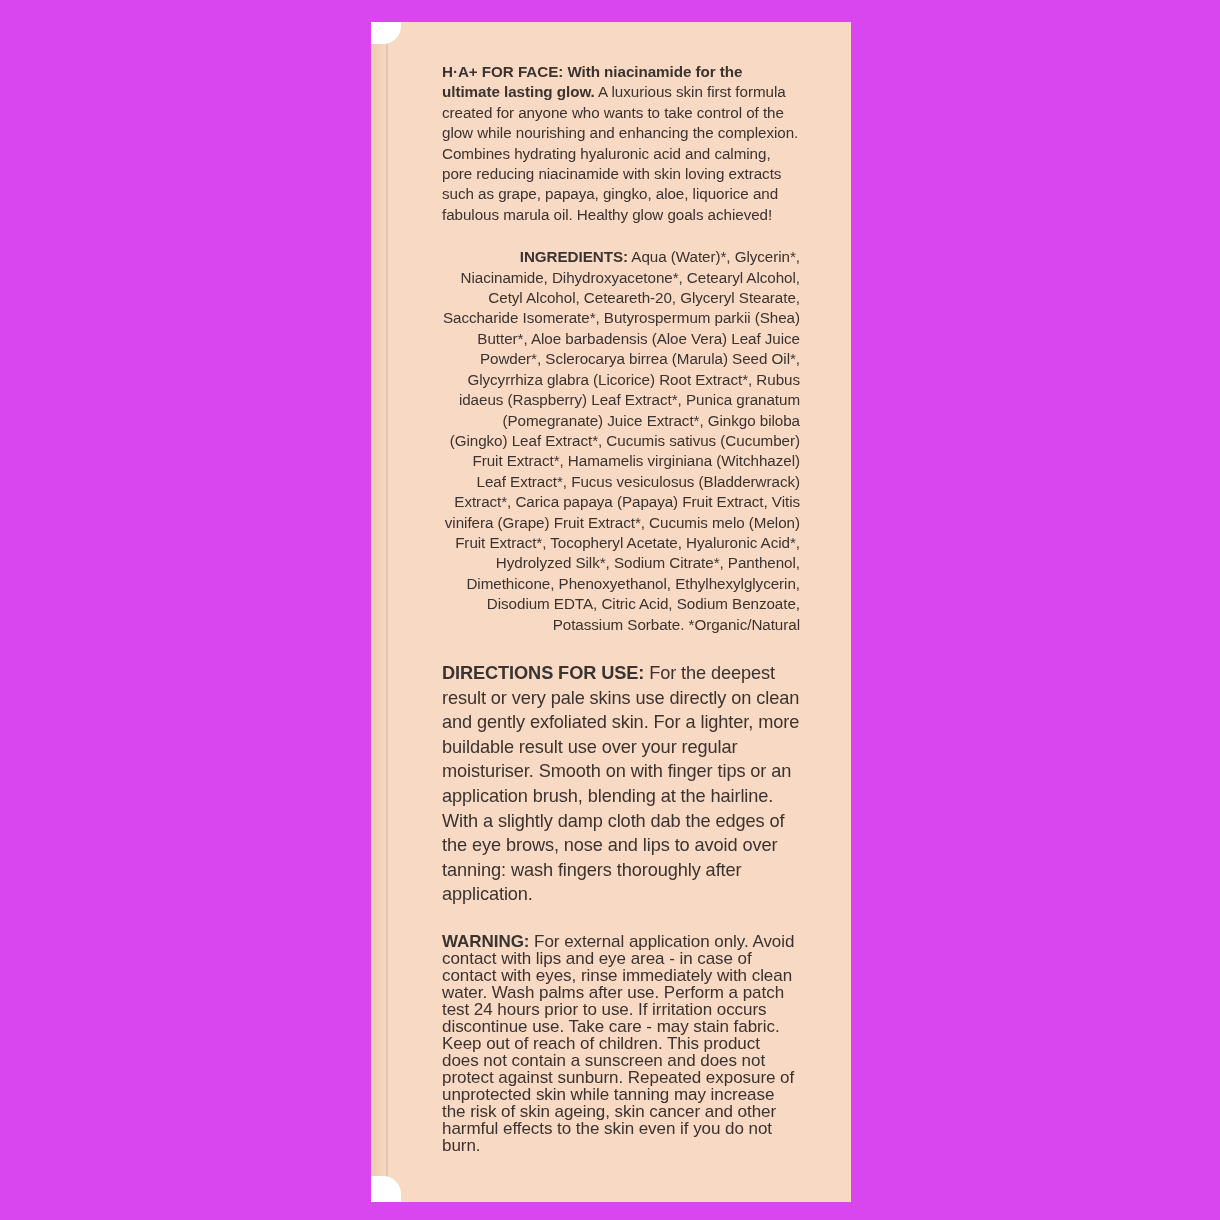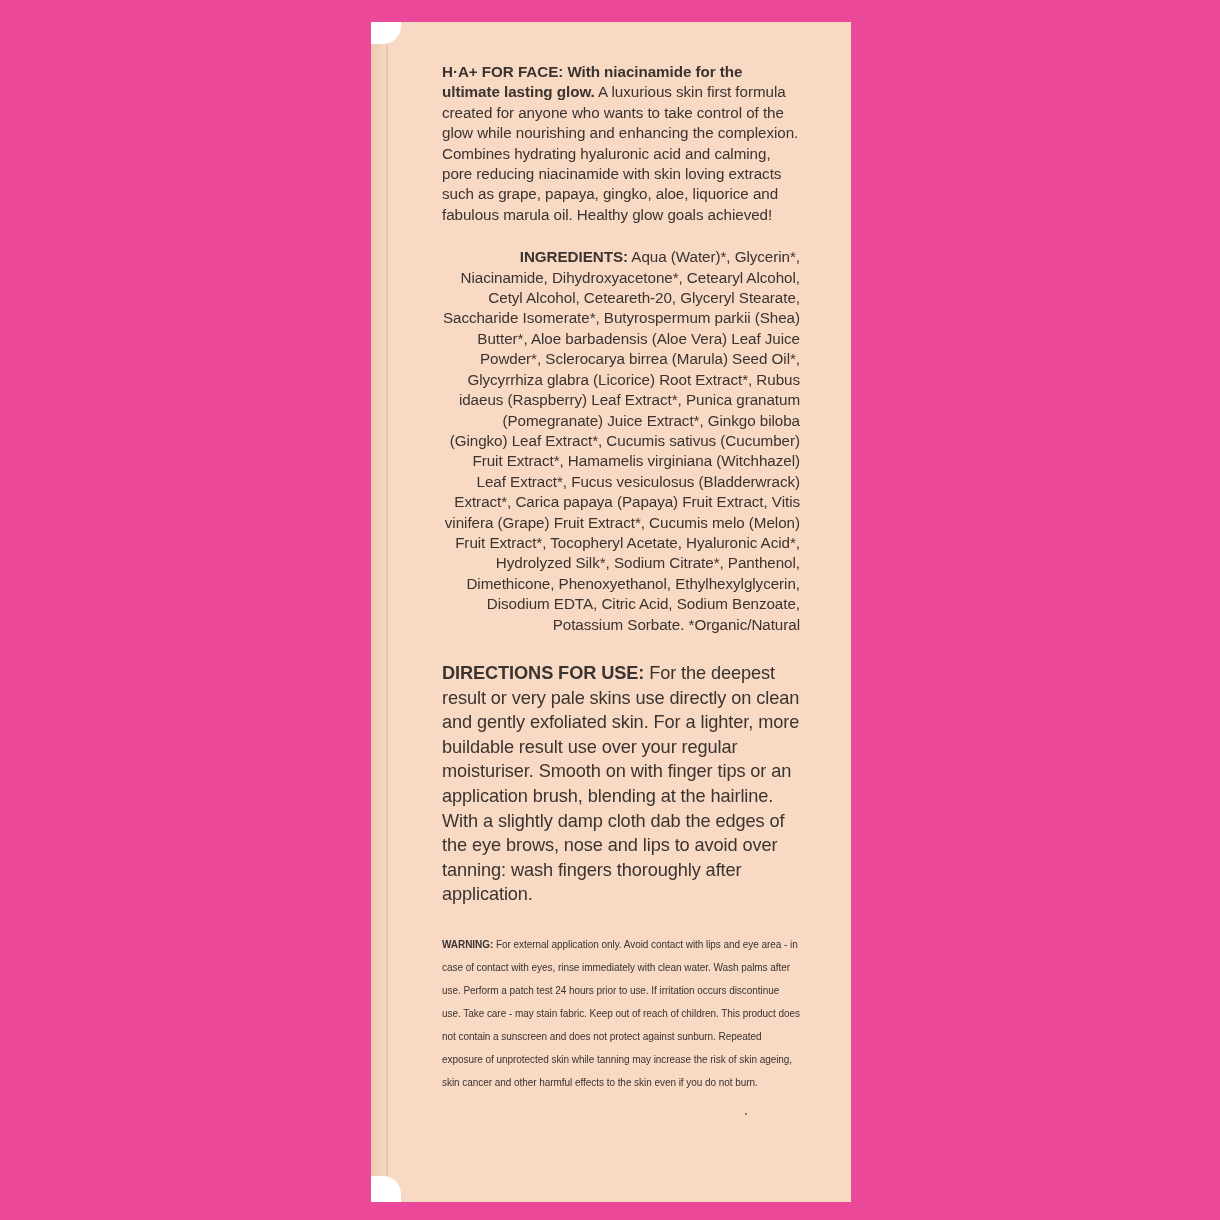--- a/index.html
+++ b/index.html
@@ -11,21 +11,21 @@
     width: 1220px;
     height: 1220px;
     font-family: "Liberation Sans", sans-serif;
     overflow: hidden;
   }
 
   #page {
     position: relative;
     width: 1220px;
     height: 1220px;
-    background: #ec4899;
+    background: #d946ef;
   }
 
   
   .carton {
     position: absolute;
     left: 371px;
     top: 22px;
     width: 480px;
     height: 1180px;
     background: #f7d9c4;
@@ -97,22 +97,22 @@
   .directions {
     font-size: 18.2px;
     line-height: 24.6px;
     letter-spacing: -0.1px;
   }
   .directions .heading-inline {
     font-weight: bold;
   }
 
   .warning {
-    font-size: 10px;
-    line-height: 23px;
+    font-size: 17px;
+    line-height: 17px;
   }
 
   .trailing-dot {
     position: absolute;
     left: 745px;
     top: 1113px;
     width: 2px;
     height: 2px;
     background: #6a5c56;
     border-radius: 50%;

